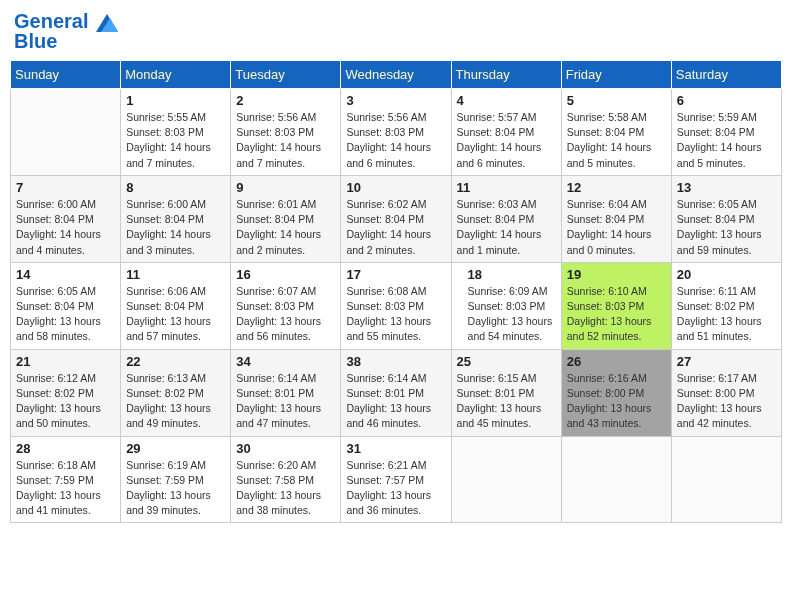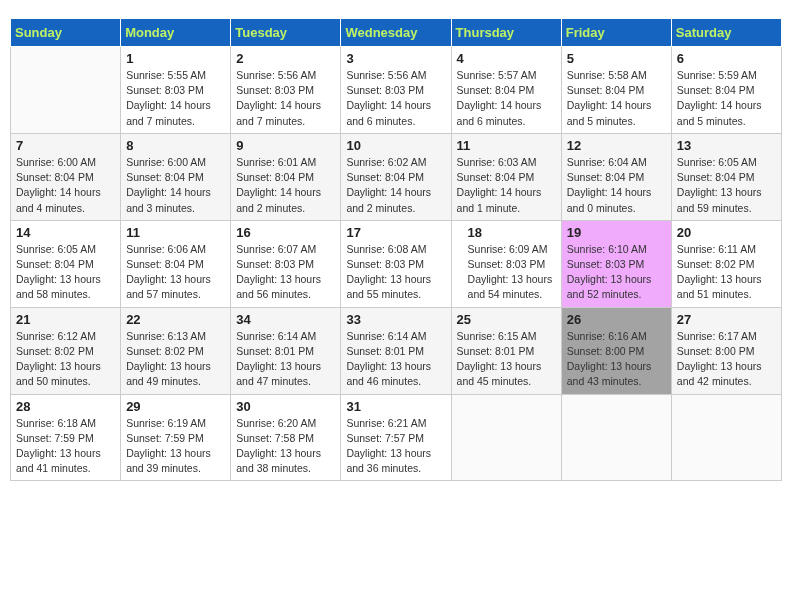--- a/index.html
+++ b/index.html
@@ -33,25 +33,25 @@
       font-size: 15px;
       color: #555;
     }
     .calendar {
       width: 100%;
       border-collapse: collapse;
       font-size: 11px;
     }
     .calendar th {
       background: #1565c0;
-      color: #bef264;
+      color: #fef9c3;
       padding: 6px 4px;
       text-align: left;
       font-size: 13px;
-      font-weight: bold;
+      font-weight: normal;
       border: 1px solid #fff;
     }
     .calendar td {
       border: 1px solid #ccc;
       vertical-align: top;
       padding: 4px 5px;
       width: 14.28%;
       min-height: 80px;
     }
     .day-num {
@@ -65,20 +65,35 @@
       color: #333;
       font-size: 10.5px;
       line-height: 1.45;
     }
     .empty { background: #fafafa; }
   </style>
 </head>
 <body>
 
 <div class="header">
+  <div class="logo">
+    <div>
+      <div style="display:flex;align-items:center;">
+        <div style="font-size:20px;font-weight:bold;color:#333;line-height:1.1;">
+          <span style="color:#1565c0;">General</span>
+          <svg width="22" height="18" viewBox="0 0 22 18" style="display:inline;vertical-align:middle;margin-left:2px;">
+            <polygon points="0,18 11,0 22,18" fill="#1565c0"></polygon>
+            <polygon points="5,18 14,4 22,18" fill="#42a5f5"></polygon>
+          </svg>
+        </div>
+        <div></div>
+      </div>
+      <div style="font-size:20px;font-weight:bold;color:#1565c0;line-height:1.1;margin-top:-2px;">Blue</div>
+    </div>
+  </div>
   <div class="title-block">
   </div>
 </div>
 
 <table class="calendar">
   <thead>
     <tr>
     <th>Sunday</th>
         <th>Monday</th>
         <th>Tuesday</th>
@@ -160,21 +175,21 @@
           <div class="day-detail">Sunrise: 6:07 AM<br>Sunset: 8:03 PM<br>Daylight: 13 hours and 56 minutes.</div>
         </td>
         <td style="background: rgb(255, 255, 255);">
           <span class="day-num">17</span>
           <div class="day-detail">Sunrise: 6:08 AM<br>Sunset: 8:03 PM<br>Daylight: 13 hours and 55 minutes.</div>
         </td>
         <td style="background: rgb(255, 255, 255); padding-left: 16px;">
           <span class="day-num">18</span>
           <div class="day-detail">Sunrise: 6:09 AM<br>Sunset: 8:03 PM<br>Daylight: 13 hours and 54 minutes.</div>
         </td>
-        <td style="background: #f0abfc;">
+        <td style="background: #bef264;">
           <span class="day-num">19</span>
           <div class="day-detail">Sunrise: 6:10 AM<br>Sunset: 8:03 PM<br>Daylight: 13 hours and 52 minutes.</div>
         </td>
         <td style="background: rgb(255, 255, 255);">
           <span class="day-num">20</span>
           <div class="day-detail">Sunrise: 6:11 AM<br>Sunset: 8:02 PM<br>Daylight: 13 hours and 51 minutes.</div>
         </td>
       </tr>
       <tr>
         <td style="background: rgb(245, 245, 245);">
@@ -183,21 +198,21 @@
         </td>
         <td style="background: rgb(245, 245, 245);">
           <span class="day-num">22</span>
           <div class="day-detail">Sunrise: 6:13 AM<br>Sunset: 8:02 PM<br>Daylight: 13 hours and 49 minutes.</div>
         </td>
         <td style="background: rgb(245, 245, 245);">
           <span class="day-num">34</span>
           <div class="day-detail">Sunrise: 6:14 AM<br>Sunset: 8:01 PM<br>Daylight: 13 hours and 47 minutes.</div>
         </td>
         <td style="background: rgb(245, 245, 245);">
-          <span class="day-num">33</span>
+          <span class="day-num">38</span>
           <div class="day-detail">Sunrise: 6:14 AM<br>Sunset: 8:01 PM<br>Daylight: 13 hours and 46 minutes.</div>
         </td>
         <td style="background: rgb(245, 245, 245);">
           <span class="day-num">25</span>
           <div class="day-detail">Sunrise: 6:15 AM<br>Sunset: 8:01 PM<br>Daylight: 13 hours and 45 minutes.</div>
         </td>
         <td style="background: #a3a3a3;">
           <span class="day-num">26</span>
           <div class="day-detail">Sunrise: 6:16 AM<br>Sunset: 8:00 PM<br>Daylight: 13 hours and 43 minutes.</div>
         </td>

